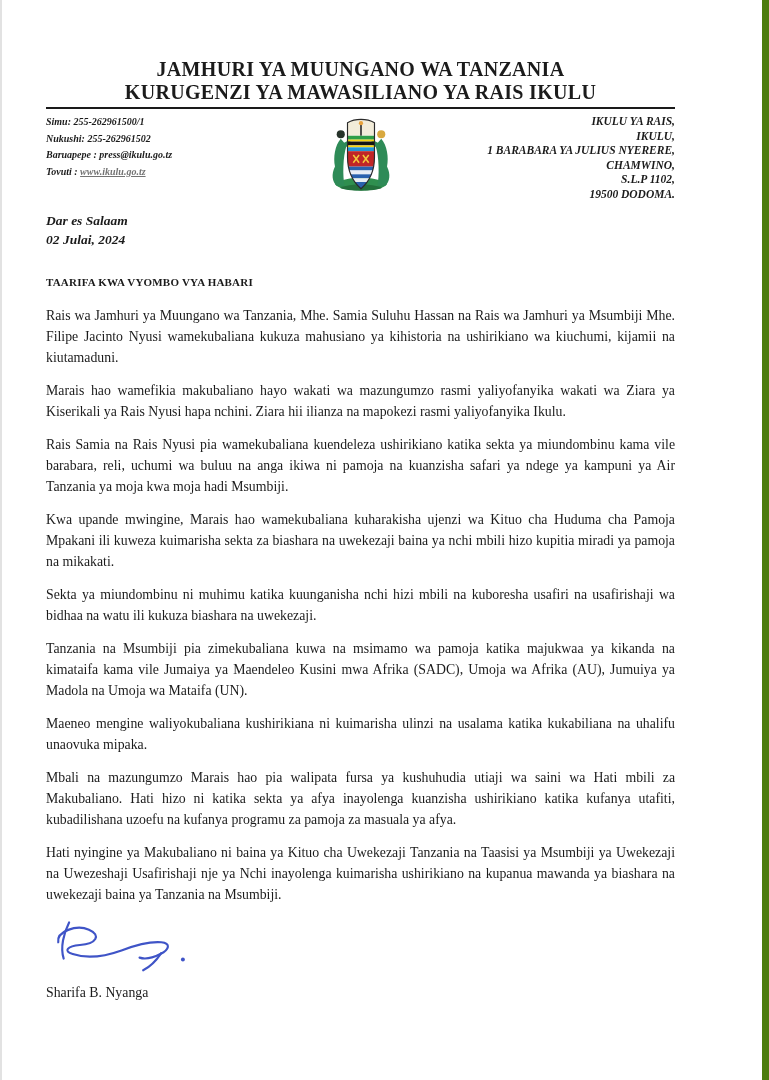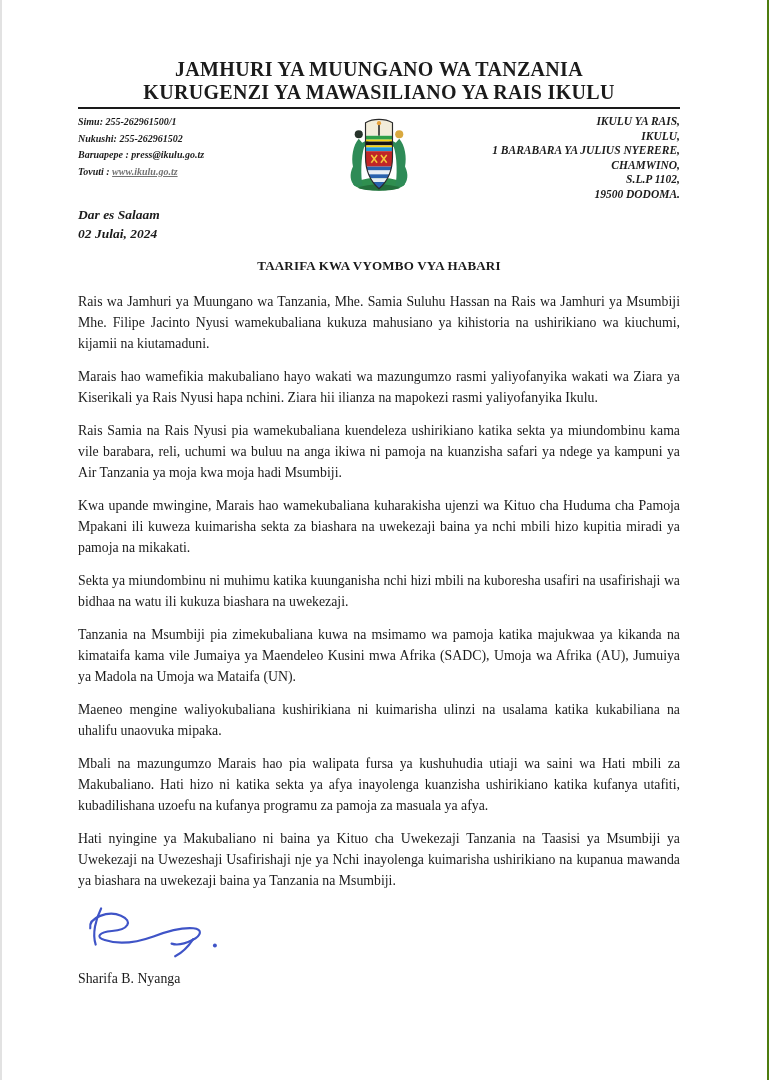--- a/index.html
+++ b/index.html
@@ -2,35 +2,35 @@
 <html><head>
 <meta charset="utf-8">
 <style>
   html,body{margin:0;padding:0;background:#ffffff;}
   .page{
     position:relative;
     width:769px;height:1080px;
     box-sizing:border-box;
     background:#ffffff;
     border-left:2px solid #e2e2e2;
-    border-right:2px solid #4d7c0f;
-    padding:58px 87px 0 76px;
+    border-right:7px solid #4d7c0f;
+    padding:58px 87px 0 44px;
     font-family:"Liberation Serif","DejaVu Serif",serif;
     color:#1b1b1b;
     overflow:hidden;
   }
   .title{ text-align:center; font-weight:bold; font-size:20px; line-height:23px; letter-spacing:.3px; }
   .header-rule{ border-bottom:2px solid #1a1a1a; margin-top:3px; }
   .info-band{ display:flex; margin-top:5px; align-items:flex-start; }
   .contact-block{ width:225px; font-weight:bold; font-style:italic; font-size:10px; line-height:16.5px; white-space:nowrap; }
   .emblem-wrap{ flex:1; display:flex; justify-content:center; }
   .office-block{ width:225px; font-weight:bold; font-style:italic; font-size:11.5px; line-height:14.5px; text-align:right; }
   .weblink{ text-decoration:underline; font-weight:bold; font-style:italic; }
-  .dateline{ margin-top:4px; font-weight:bold; font-style:italic; font-size:13.5px; line-height:19px; }
-  .press-heading{ text-align:center; font-weight:bold; font-size:13px; letter-spacing:.2px; margin-top:15px; margin-bottom:17px; }
+  .dateline{ margin-top:10px; font-weight:bold; font-style:italic; font-size:13.5px; line-height:19px; }
+  .press-heading{ font-weight:bold; font-size:11px; letter-spacing:.2px; margin-top:27px; margin-bottom:17px; }
   .body-copy p{ font-size:13.8px; line-height:21px; text-align:justify; margin:0 0 12px 0; }
   .sig-block{ margin-top:4px; }
   .sig-name{ font-size:13.8px; line-height:20px; margin-top:6px; }
   .sig-title{ font-size:13.8px; line-height:20px; }
 </style>
 </head>
 <body>
 
 <div class="page">
 

